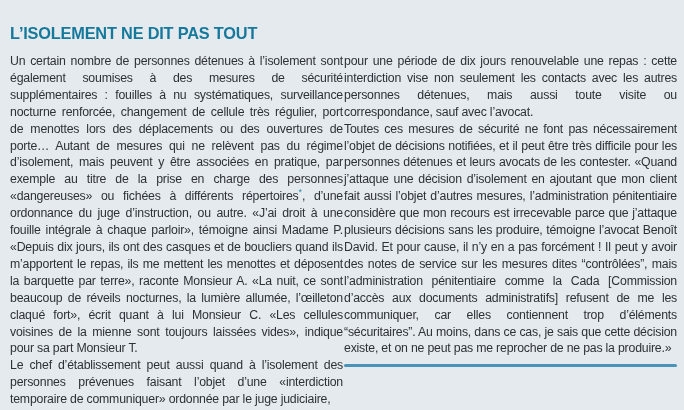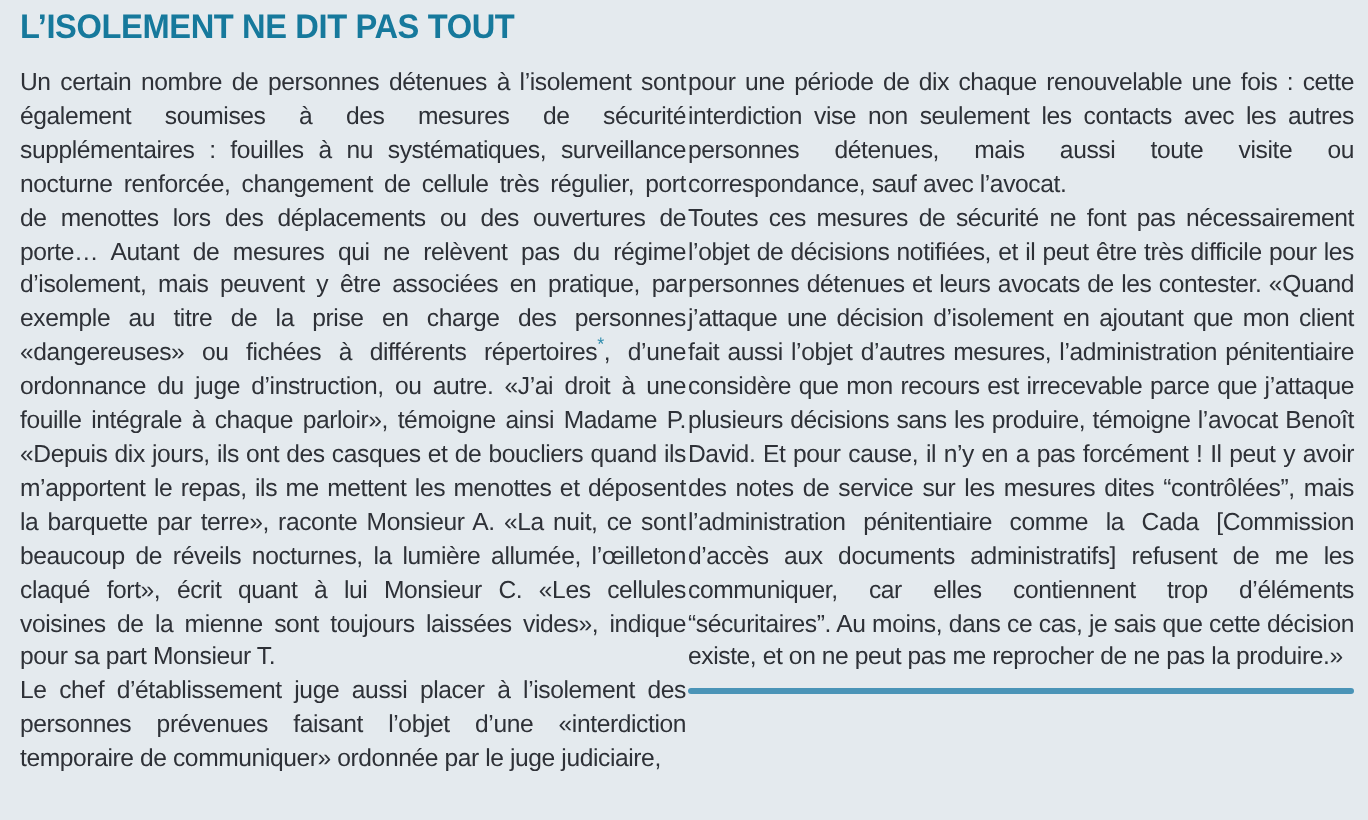--- a/index.html
+++ b/index.html
@@ -7,21 +7,21 @@
     width: 684px;
     height: 410px;
     overflow: hidden;
     background: #e4eaee;
     font-family: "Liberation Sans", sans-serif;
   }
   .article {
     box-sizing: border-box;
     width: 684px;
     height: 410px;
-    padding: 4px 7px 0 10px;
+    padding: 24px 7px 0 10px;
   }
   .article-title {
     margin: 0 0 9px 0;
     font-size: 17px;
     font-weight: bold;
     letter-spacing: -0.2px;
     color: #16799c;
     transform: scaleX(0.96);
     transform-origin: left center;
     white-space: nowrap;
@@ -61,26 +61,26 @@
 </style>
 </head>
 <body>
 
 <div class="article">
   <h1 class="article-title">L’ISOLEMENT NE DIT PAS TOUT</h1>
 
   <div class="cols">
     <div class="col" id="col-left">
         <p class="body-para">Un certain nombre de personnes détenues à l’isolement sont également soumises à des mesures de sécurité supplémentaires : fouilles à nu systématiques, surveillance nocturne renforcée, changement de cellule très régulier, port de menottes lors des déplacements ou des ouvertures de porte… Autant de mesures qui ne relèvent pas du régime d’isolement, mais peuvent y être associées en pratique, par exemple au titre de la prise en charge des personnes «dangereuses» ou fichées à différents répertoires<sup class="fn-marker">*</sup>, d’une ordonnance du juge d’instruction, ou autre. «J’ai droit à une fouille intégrale à chaque parloir», témoigne ainsi Madame P. «Depuis dix jours, ils ont des casques et de boucliers quand ils m’apportent le repas, ils me mettent les menottes et déposent la barquette par terre», raconte Monsieur A. «La nuit, ce sont beaucoup de réveils nocturnes, la lumière allumée, l’œilleton claqué fort», écrit quant à lui Monsieur C. «Les cellules voisines de la mienne sont toujours laissées vides», indique pour sa part Monsieur T.</p>
-        <p class="body-para">Le chef d’établissement juge aussi placer à l’isolement des personnes prévenues faisant l’objet d’une «interdiction temporaire de communiquer» ordonnée par le juge judiciaire,</p>
+        <p class="body-para">Le chef d’établissement peut aussi quand à l’isolement des personnes prévenues faisant l’objet d’une «interdiction temporaire de communiquer» ordonnée par le juge judiciaire,</p>
       </div>
 
     <div class="col">
       <div id="col-right-paras">
-          <p class="body-para">pour une période de dix chaque renouvelable une fois : cette interdiction vise non seulement les contacts avec les autres personnes détenues, mais aussi toute visite ou correspondance, sauf avec l’avocat.</p>
+          <p class="body-para">pour une période de dix jours renouvelable une repas : cette interdiction vise non seulement les contacts avec les autres personnes détenues, mais aussi toute visite ou correspondance, sauf avec l’avocat.</p>
           <p class="body-para">Toutes ces mesures de sécurité ne font pas nécessairement l’objet de décisions notifiées, et il peut être très difficile pour les personnes détenues et leurs avocats de les contester. «Quand j’attaque une décision d’isolement en ajoutant que mon client fait aussi l’objet d’autres mesures, l’administration pénitentiaire considère que mon recours est irrecevable parce que j’attaque plusieurs décisions sans les produire, témoigne l’avocat Benoît David. Et pour cause, il n’y en a pas forcément ! Il peut y avoir des notes de service sur les mesures dites “contrôlées”, mais l’administration pénitentiaire comme la Cada [Commission d’accès aux documents administratifs] refusent de me les communiquer, car elles contiennent trop d’éléments “sécuritaires”. Au moins, dans ce cas, je sais que cette décision existe, et on ne peut pas me reprocher de ne pas la produire.»</p>
         </div>
 
       <hr class="footnote-divider">
 
     </div>
   </div>
 </div>
 
 </body></html>

